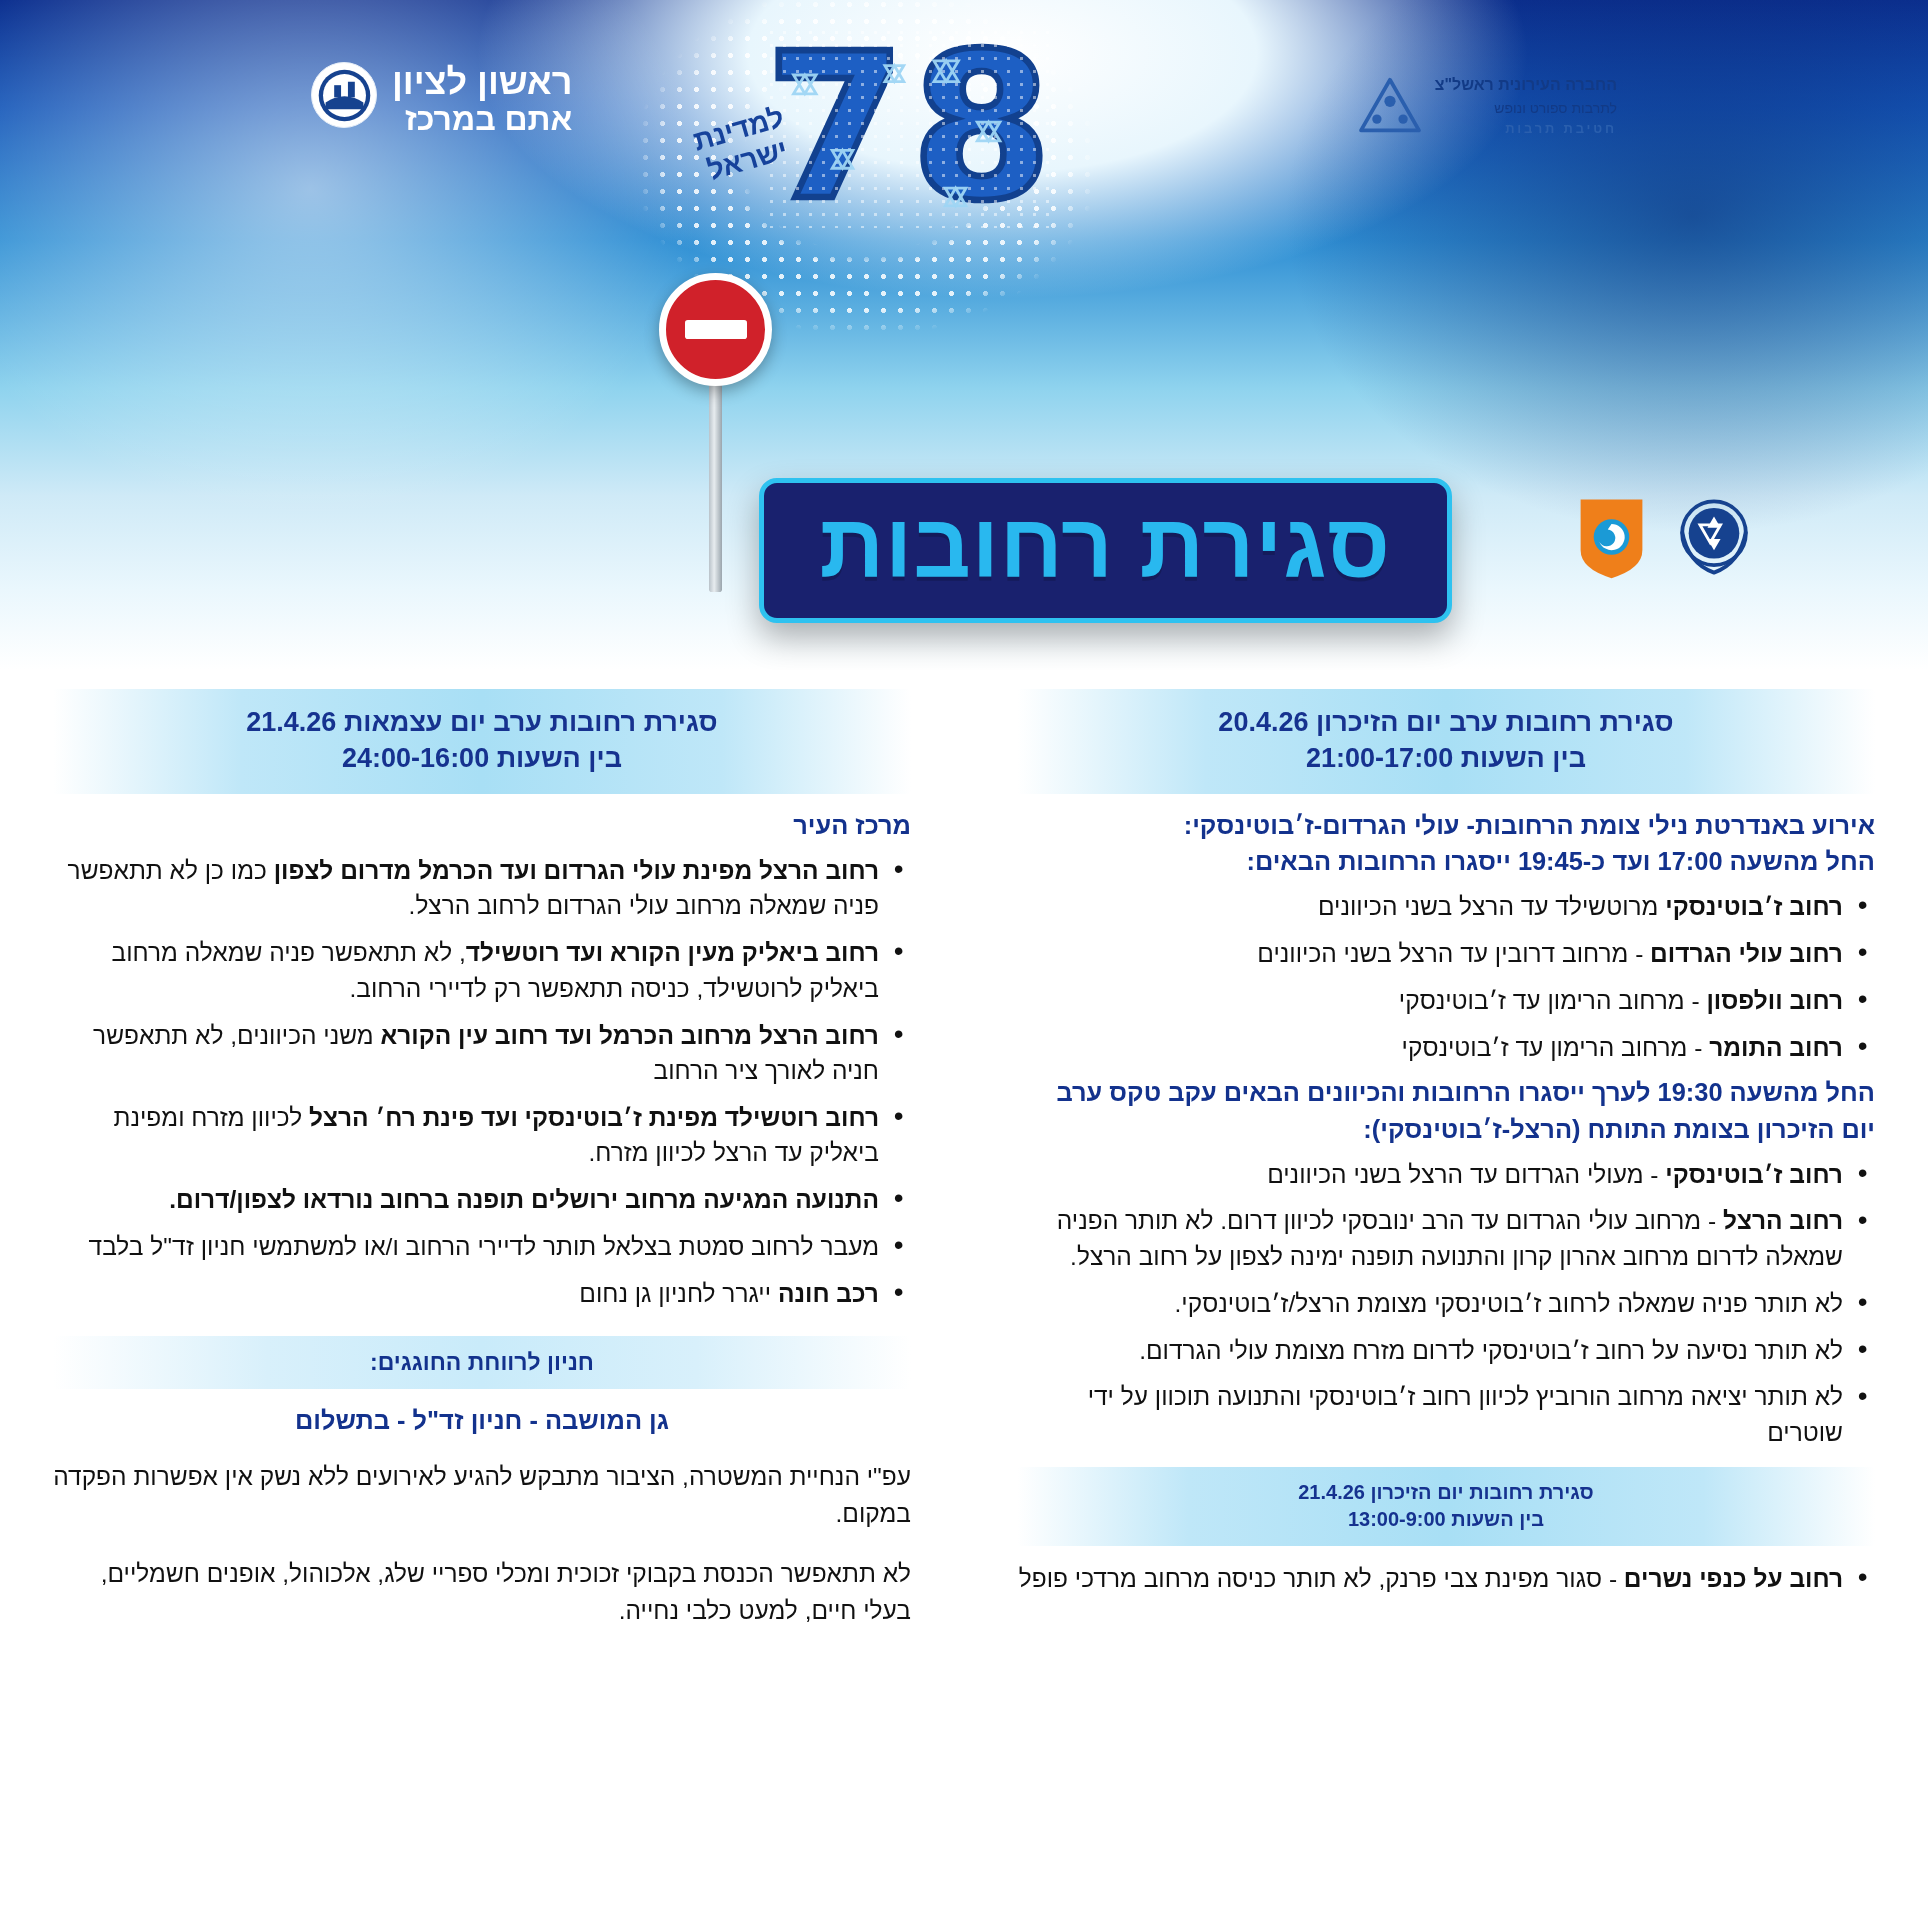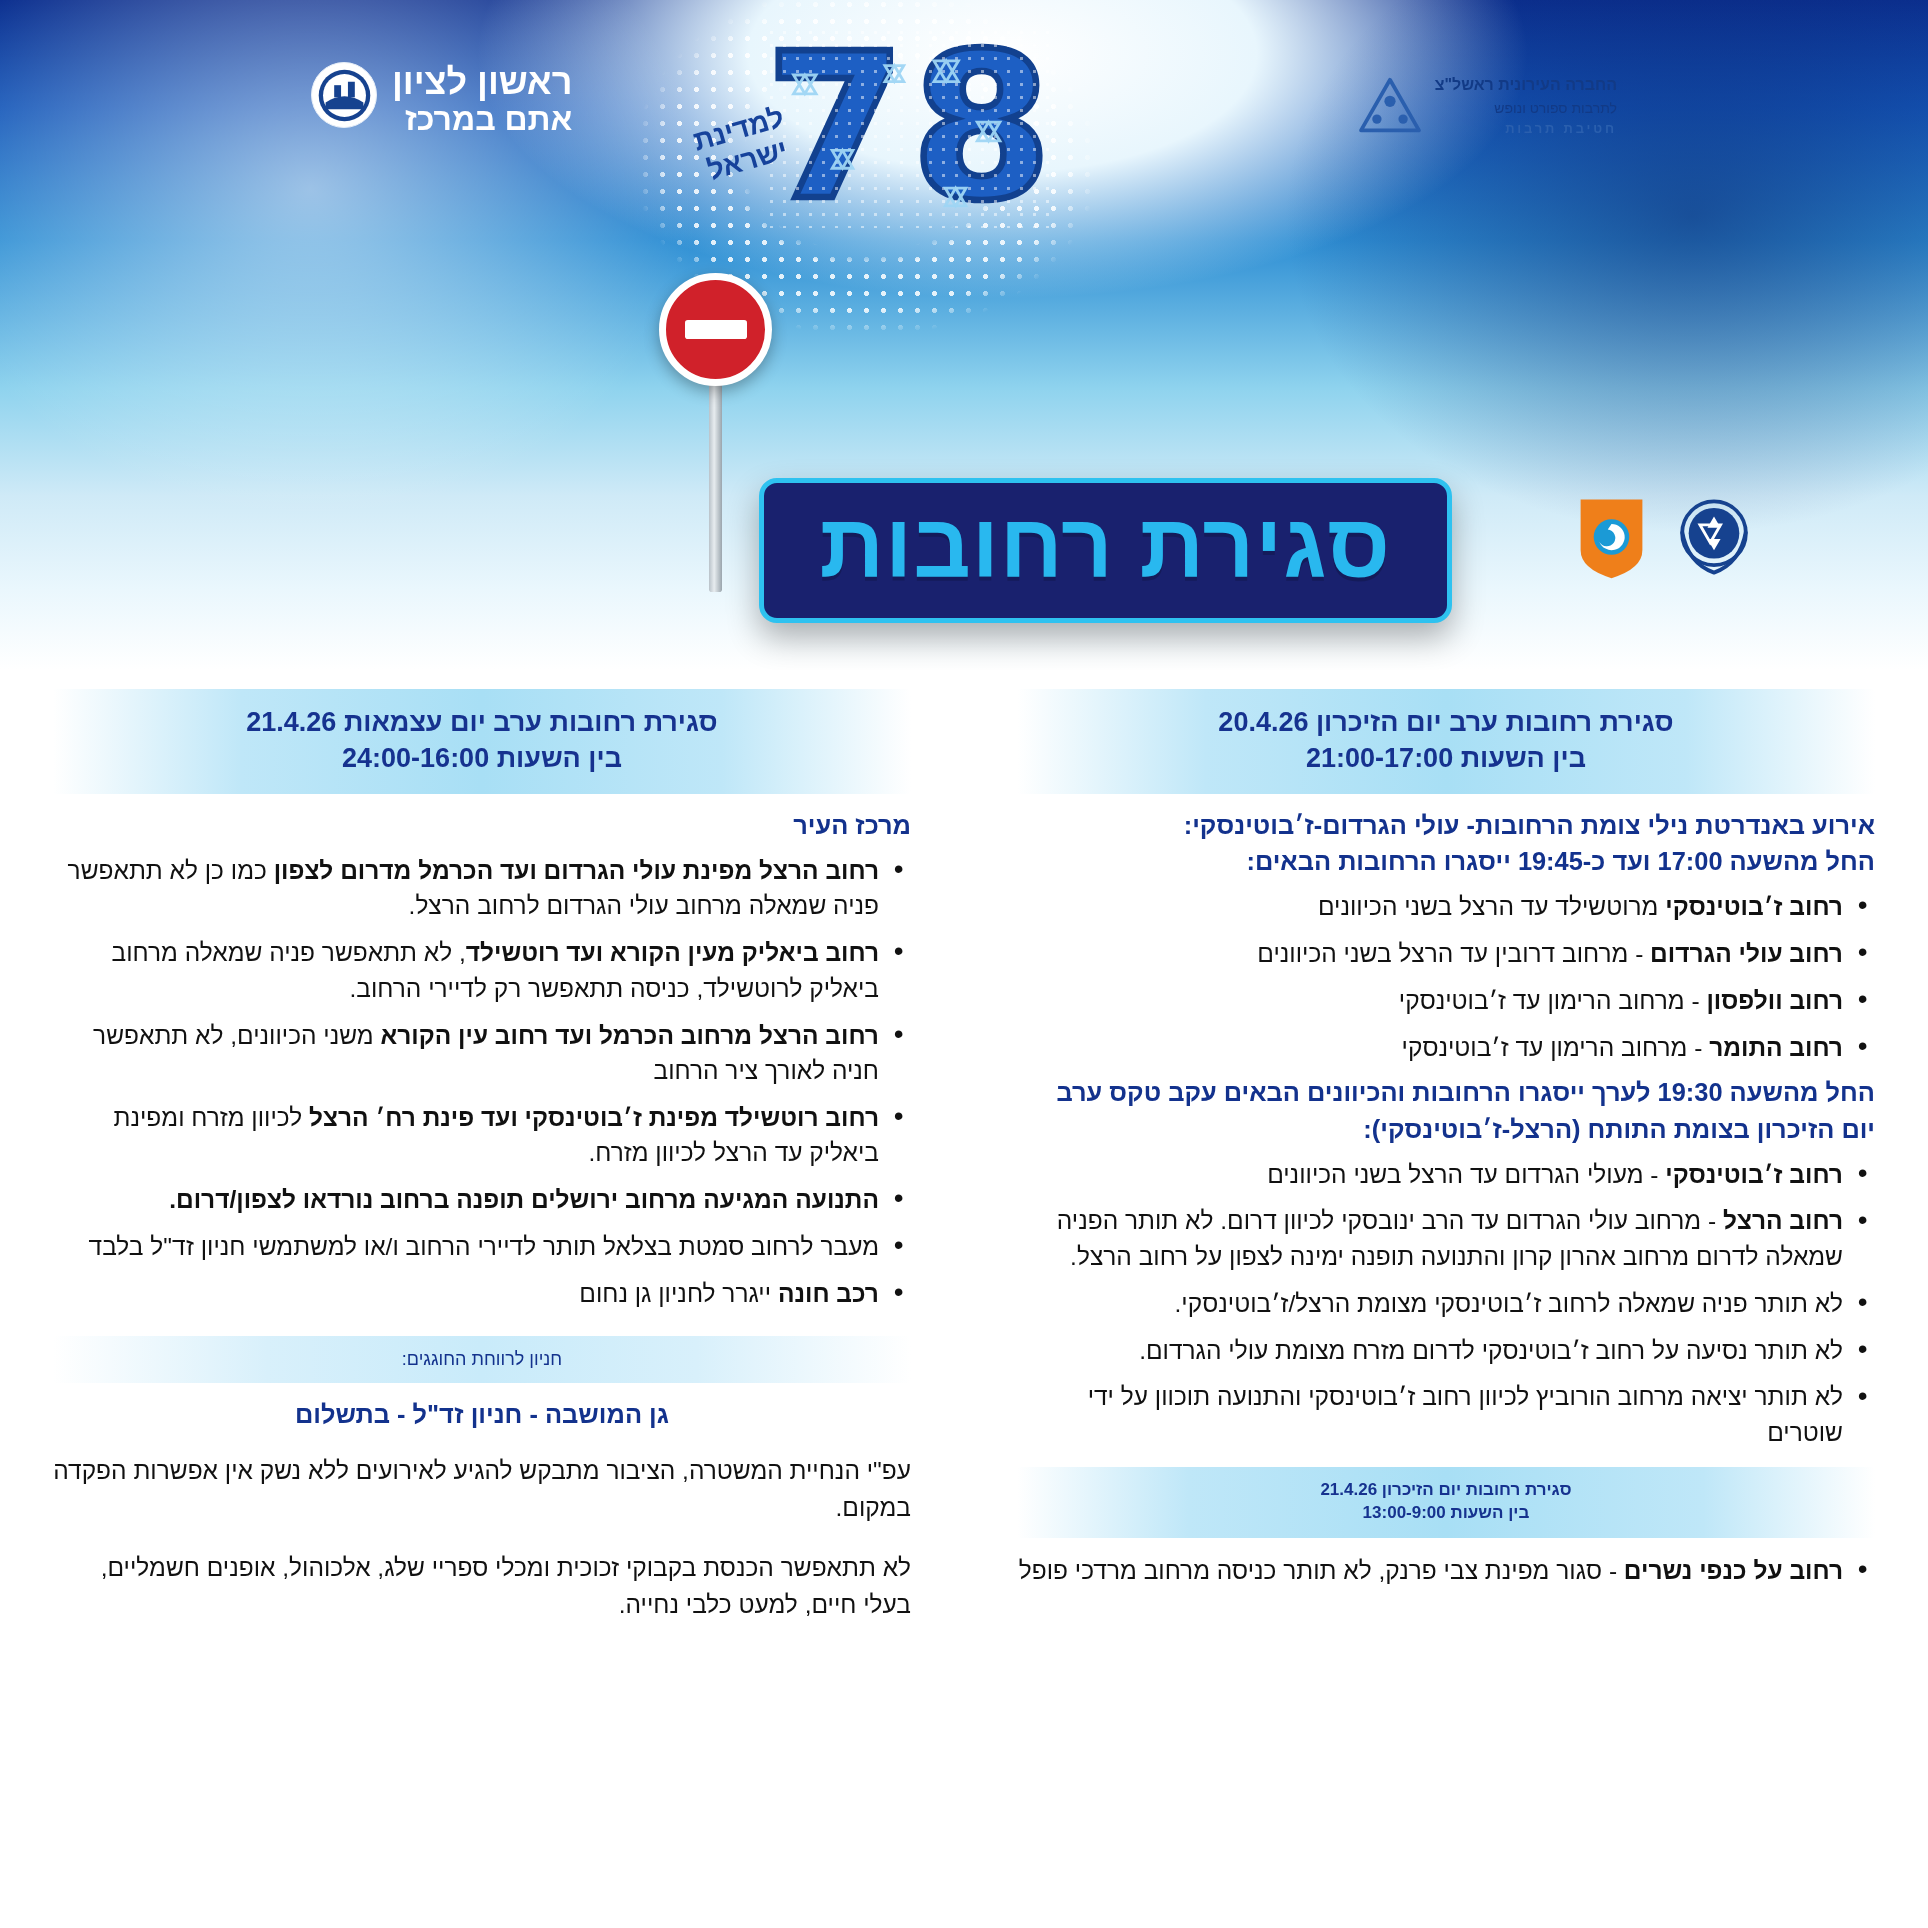--- a/index.html
+++ b/index.html
@@ -173,26 +173,26 @@
   }
   ul.bul > li::before {
     content:"•"; position:absolute; right:7.5px; top:-3.8px; font-size:28px; color:#111;
   }
   ul.bul > li b { font-weight:700; }
 
   .mini-band {
     background: linear-gradient(90deg, rgba(208,238,250,0) 0%, #bfe7f8 20%, #a8dff5 50%, #bfe7f8 80%, rgba(208,238,250,0) 100%);
     text-align:center; padding:11.3px 9.4px 13px 9.4px; border-radius:3.8px; margin:17px 0 15px 0;
   }
-  .mini-band .l1, .mini-band .l2 { color:#16328f; font-size:17px; font-weight:700; line-height:1.35; }
+  .mini-band .l1, .mini-band .l2 { color:#16328f; font-size:20px; font-weight:700; line-height:1.35; }
   .soft-band {
     background: linear-gradient(90deg, rgba(215,240,252,0) 0%, #d8f0fb 25%, #c9ebfa 50%, #d8f0fb 75%, rgba(215,240,252,0) 100%);
     padding:13px 7.5px; border-radius:3.8px; margin: 24.5px 0 17px 0; text-align:center;
   }
-  .soft-band .t { color:#13328d; font-size:18px; font-weight:400; }
+  .soft-band .t { color:#13328d; font-size:23px; font-weight:700; }
   .tail { color:#111; font-size:24.5px; line-height:1.48; text-align:right; }
 </style>
 </head>
 <body>
 
 <div class="hero">
   <div class="hero-glow-left"></div>
   <div class="hero-glow-right"></div>
   <div class="dots-halo"></div>
 

